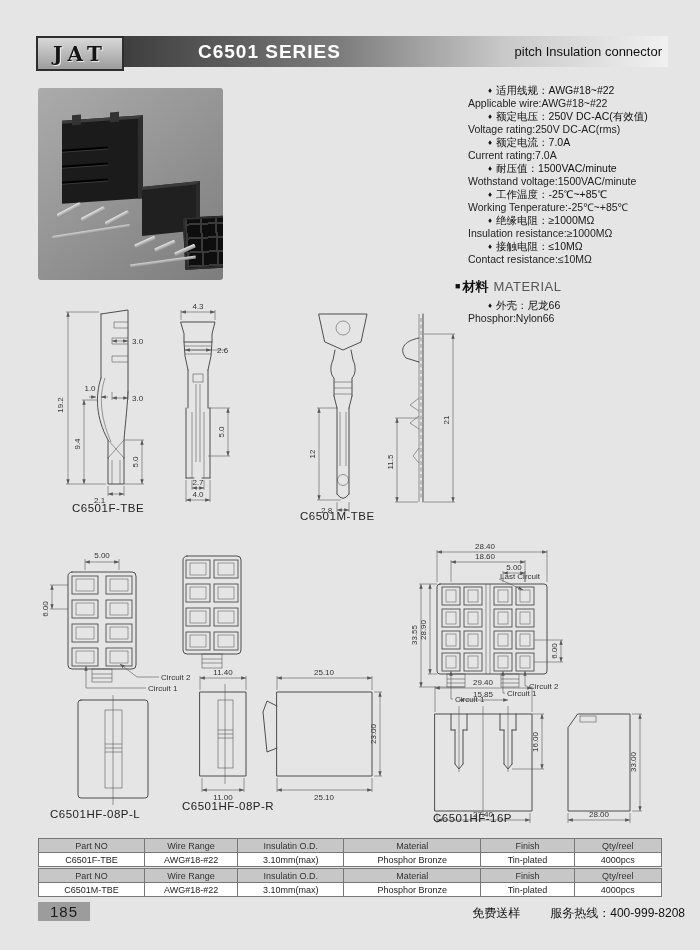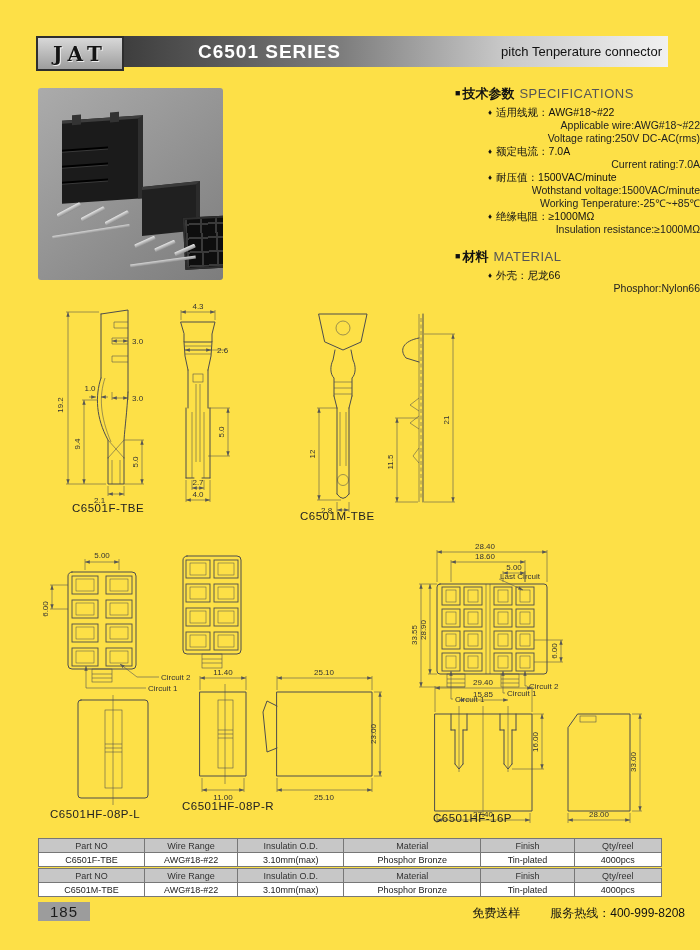--- a/index.html
+++ b/index.html
@@ -1,16 +1,16 @@
 <!DOCTYPE html>
 <html><head>
 <meta charset="utf-8">
 <style>
   html,body{margin:0;padding:0;background:#fff;}
-  .page{position:relative;width:700px;height:950px;background:#fde047;overflow:hidden;
+  .page{position:relative;width:700px;height:950px;background:#e5e5e5;overflow:hidden;
         font-family:"Liberation Sans",sans-serif;color:#222;}
 
   
   .logo-box{position:absolute;left:36px;top:36px;width:84px;height:31px;
     background:linear-gradient(#d8d8d8,#9d9d9d);border:2px solid #2e2e2e;
     display:flex;align-items:center;justify-content:center;}
   .logo-text{font-family:"DejaVu Serif",serif;font-weight:bold;font-size:20px;
     letter-spacing:5px;color:#141414;text-shadow:1px 1px 0 #eee;}
   .series-bar{position:absolute;left:124px;top:36px;width:544px;height:31px;
     background:linear-gradient(90deg,#3e3e3e 0%,#7d7d7d 40%,#c9c9c9 70%,#f1f1f1 100%);}
@@ -36,21 +36,21 @@
   .tbar{position:absolute;height:3px;background:linear-gradient(#d5d5d5,#909090);}
 
   
   .specs{position:absolute;left:455px;top:84px;width:245px;}
   .sec-title{font-size:13px;margin:1px 0 3px 0;}
   .sq{font-size:9px;vertical-align:2px;color:#111;}
   .sec-zh{font-weight:bold;color:#111;margin-left:2px;}
   .sec-en{color:#555;margin-left:5px;letter-spacing:.5px;}
   .spec-zh{font-size:10.5px;line-height:13px;color:#111;margin-left:33px;}
   .dia{font-size:8px;vertical-align:1px;margin-right:4px;color:#111;}
-  .spec-en{font-size:10.5px;line-height:13px;color:#222;padding-left:13px;text-align:right;}
+  .spec-en{font-size:10.5px;line-height:13px;color:#222;padding-left:13px;}
 
   
   svg.drw{position:absolute;overflow:visible;font-family:"Liberation Sans",sans-serif;}
   .ol{fill:none;stroke:#4d4d4d;stroke-width:1;stroke-linejoin:round;stroke-linecap:round;}
   .tn{fill:none;stroke:#4d4d4d;stroke-width:.55;}
   .cav{fill:none;stroke:#4d4d4d;stroke-width:.9;}
   .cv2{fill:none;stroke:#4d4d4d;stroke-width:.5;}
   .dim{fill:none;stroke:#555;stroke-width:.6;}
   .ldr{fill:none;stroke:#555;stroke-width:.6;}
   text.d,text.lb{font-size:8px;fill:#333;}
@@ -79,21 +79,21 @@
           <path d="M0,1.5 L10,5 L0,8.5 z" fill="#555"></path>
         </marker>
     </defs>
   </svg>
 
   <div class="logo-box">
     <span class="logo-text">JAT</span>
   </div>
   <div class="series-bar">
     <span class="series-title">C6501 SERIES</span>
-    <span class="series-sub">pitch  Tenperature connector</span>
+    <span class="series-sub">pitch  Insulation connector</span>
   </div>
 
   <div class="photo">
     <div class="hbig">
       <div class="tab" style="left:10px"></div>
       <div class="tab" style="left:48px"></div>
       <div class="r1" style="top:26px"></div>
       <div class="r2" style="top:42px"></div>
       <div class="r3" style="top:58px"></div>
     </div>
@@ -103,45 +103,48 @@
     <div class="term" style="left:42px;top:124px;width:26px;transform:rotate(-28deg)"></div>
     <div class="term" style="left:66px;top:128px;width:26px;transform:rotate(-28deg)"></div>
     <div class="tbar" style="left:14px;top:142px;width:78px;transform:rotate(-9deg)"></div>
     <div class="term" style="left:96px;top:152px;width:22px;transform:rotate(-24deg)"></div>
     <div class="term" style="left:116px;top:156px;width:22px;transform:rotate(-24deg)"></div>
     <div class="term" style="left:136px;top:160px;width:22px;transform:rotate(-24deg)"></div>
     <div class="tbar" style="left:92px;top:172px;width:66px;transform:rotate(-8deg)"></div>
   </div>
 
   <div class="specs">
-    <div class="sec-title">
-      <span class="sq">■</span><span class="sec-zh">技术参数</span><span class="sec-en">SPECIFICATIONS</span>
-    </div>
 
     <div>
       <div class="spec-zh"><span class="dia">♦</span><span>适用线规：AWG#18~#22</span></div>
       <div class="spec-en">Applicable wire:AWG#18~#22</div>
     </div>
     <div>
+      <div class="spec-zh"><span class="dia">♦</span><span>额定电压：250V DC-AC(有效值)</span></div>
       <div class="spec-en">Voltage rating:250V DC-AC(rms)</div>
     </div>
     <div>
       <div class="spec-zh"><span class="dia">♦</span><span>额定电流：7.0A</span></div>
       <div class="spec-en">Current rating:7.0A</div>
     </div>
     <div>
       <div class="spec-zh"><span class="dia">♦</span><span>耐压值：1500VAC/minute</span></div>
       <div class="spec-en">Wothstand voltage:1500VAC/minute</div>
     </div>
     <div>
+      <div class="spec-zh"><span class="dia">♦</span><span>工作温度：-25℃~+85℃</span></div>
       <div class="spec-en">Working Tenperature:-25℃~+85℃</div>
     </div>
     <div>
       <div class="spec-zh"><span class="dia">♦</span><span>绝缘电阻：≥1000MΩ</span></div>
       <div class="spec-en">Insulation resistance:≥1000MΩ</div>
+    </div>
+    <div>
+      <div class="spec-zh"><span class="dia">♦</span><span>接触电阻：≤10MΩ</span></div>
+      <div class="spec-en">Contact resistance:≤10MΩ</div>
     </div>
 
     <div class="sec-title" style="margin-top:12px">
       <span class="sq">■</span><span class="sec-zh">材料</span><span class="sec-en">MATERIAL</span>
     </div>
     <div>
       <div class="spec-zh"><span class="dia">♦</span><span>外壳：尼龙66</span></div>
       <div class="spec-en">Phosphor:Nylon66</div>
     </div>
   </div>

